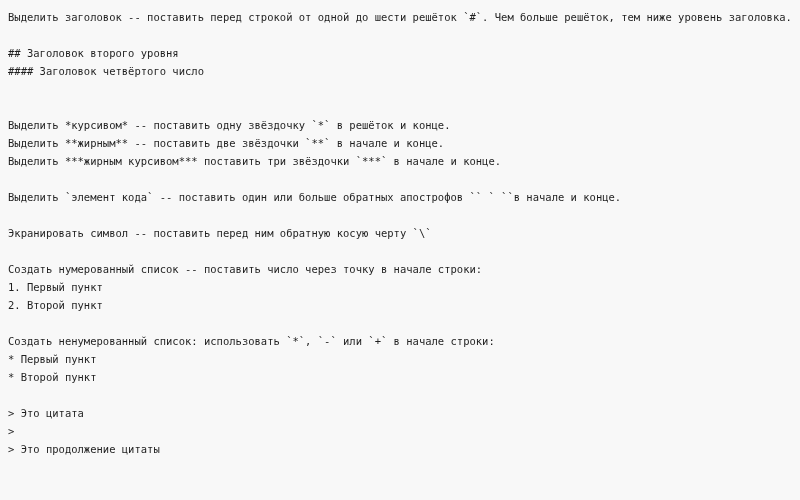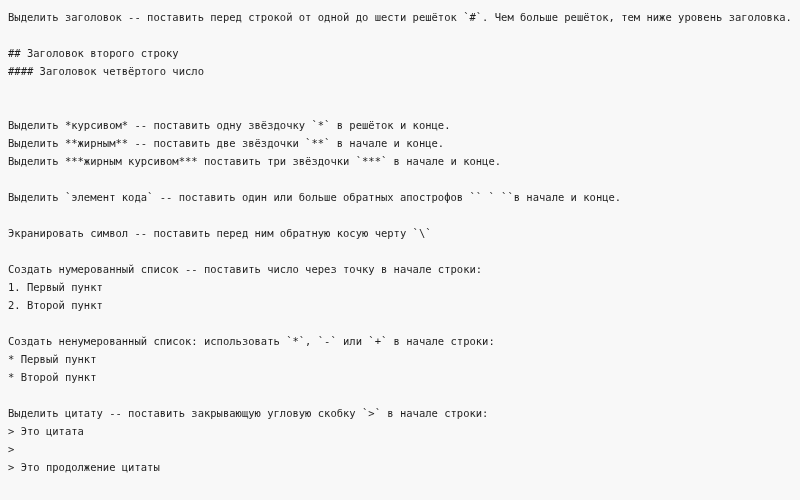--- a/index.html
+++ b/index.html
@@ -27,37 +27,36 @@
     white-space: pre;
     min-height: 18px;
   }
 </style>
 </head>
 <body>
 
 <div class="doc">
   <div class="line">Выделить заголовок -- поставить перед строкой от одной до шести решёток `#`. Чем больше решёток, тем ниже уровень заголовка.</div>
   <div class="line"></div>
-  <div class="line">## Заголовок второго строку</div>
+  <div class="line">## Заголовок второго уровня</div>
   <div class="line">#### Заголовок четвёртого число</div>
   <div class="line"></div>
   <div class="line"></div>
   <div class="line">Выделить *курсивом* -- поставить одну звёздочку `*` в решёток и конце.</div>
   <div class="line">Выделить **жирным** -- поставить две звёздочки `**` в начале и конце.</div>
   <div class="line">Выделить ***жирным курсивом*** поставить три звёздочки `***` в начале и конце.</div>
   <div class="line"></div>
   <div class="line">Выделить `элемент кода` -- поставить один или больше обратных апострофов `` ` ``в начале и конце.</div>
   <div class="line"></div>
   <div class="line">Экранировать символ -- поставить перед ним обратную косую черту `\`</div>
   <div class="line"></div>
   <div class="line">Создать нумерованный список -- поставить число через точку в начале строки:</div>
   <div class="line">1. Первый пункт</div>
   <div class="line">2. Второй пункт</div>
   <div class="line"></div>
   <div class="line">Создать ненумерованный список: использовать `*`, `-` или `+` в начале строки:</div>
   <div class="line">* Первый пункт</div>
   <div class="line">* Второй пункт</div>
   <div class="line"></div>
-  <div class="line">Выделить цитату -- поставить закрывающую угловую скобку `&gt;` в начале строки:</div>
   <div class="line">&gt; Это цитата</div>
   <div class="line">&gt;</div>
   <div class="line">&gt; Это продолжение цитаты</div>
 </div>
 
 </body></html>

